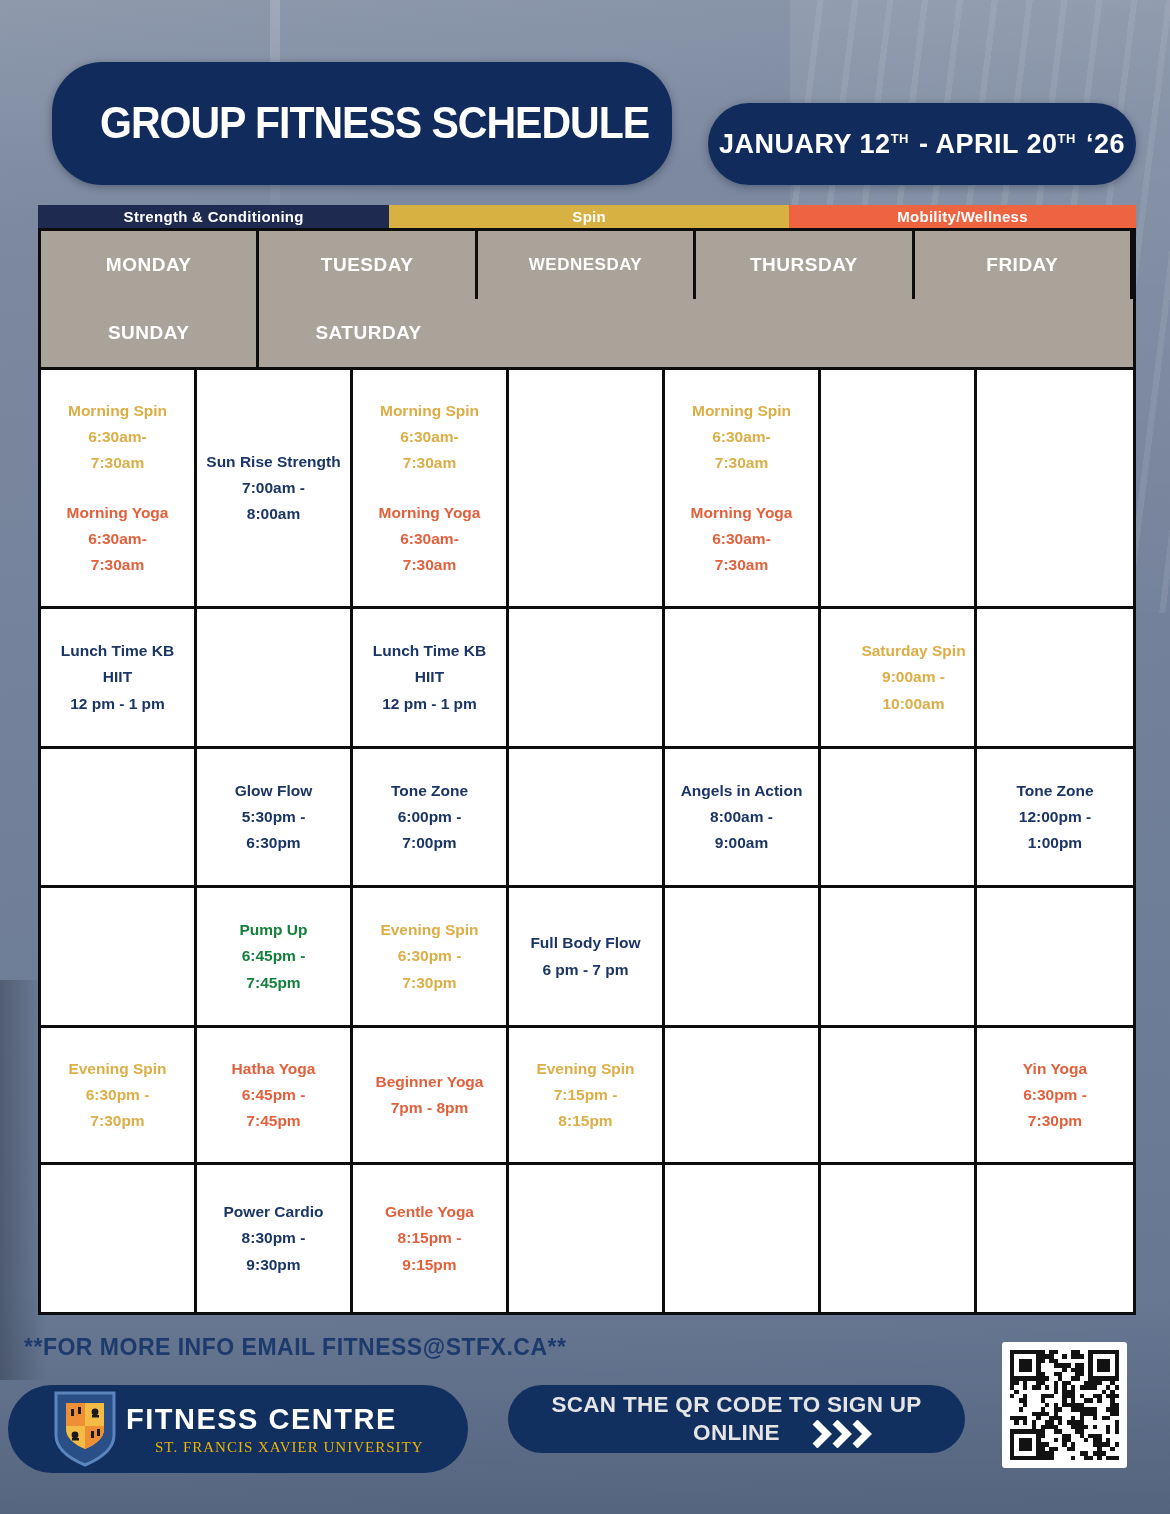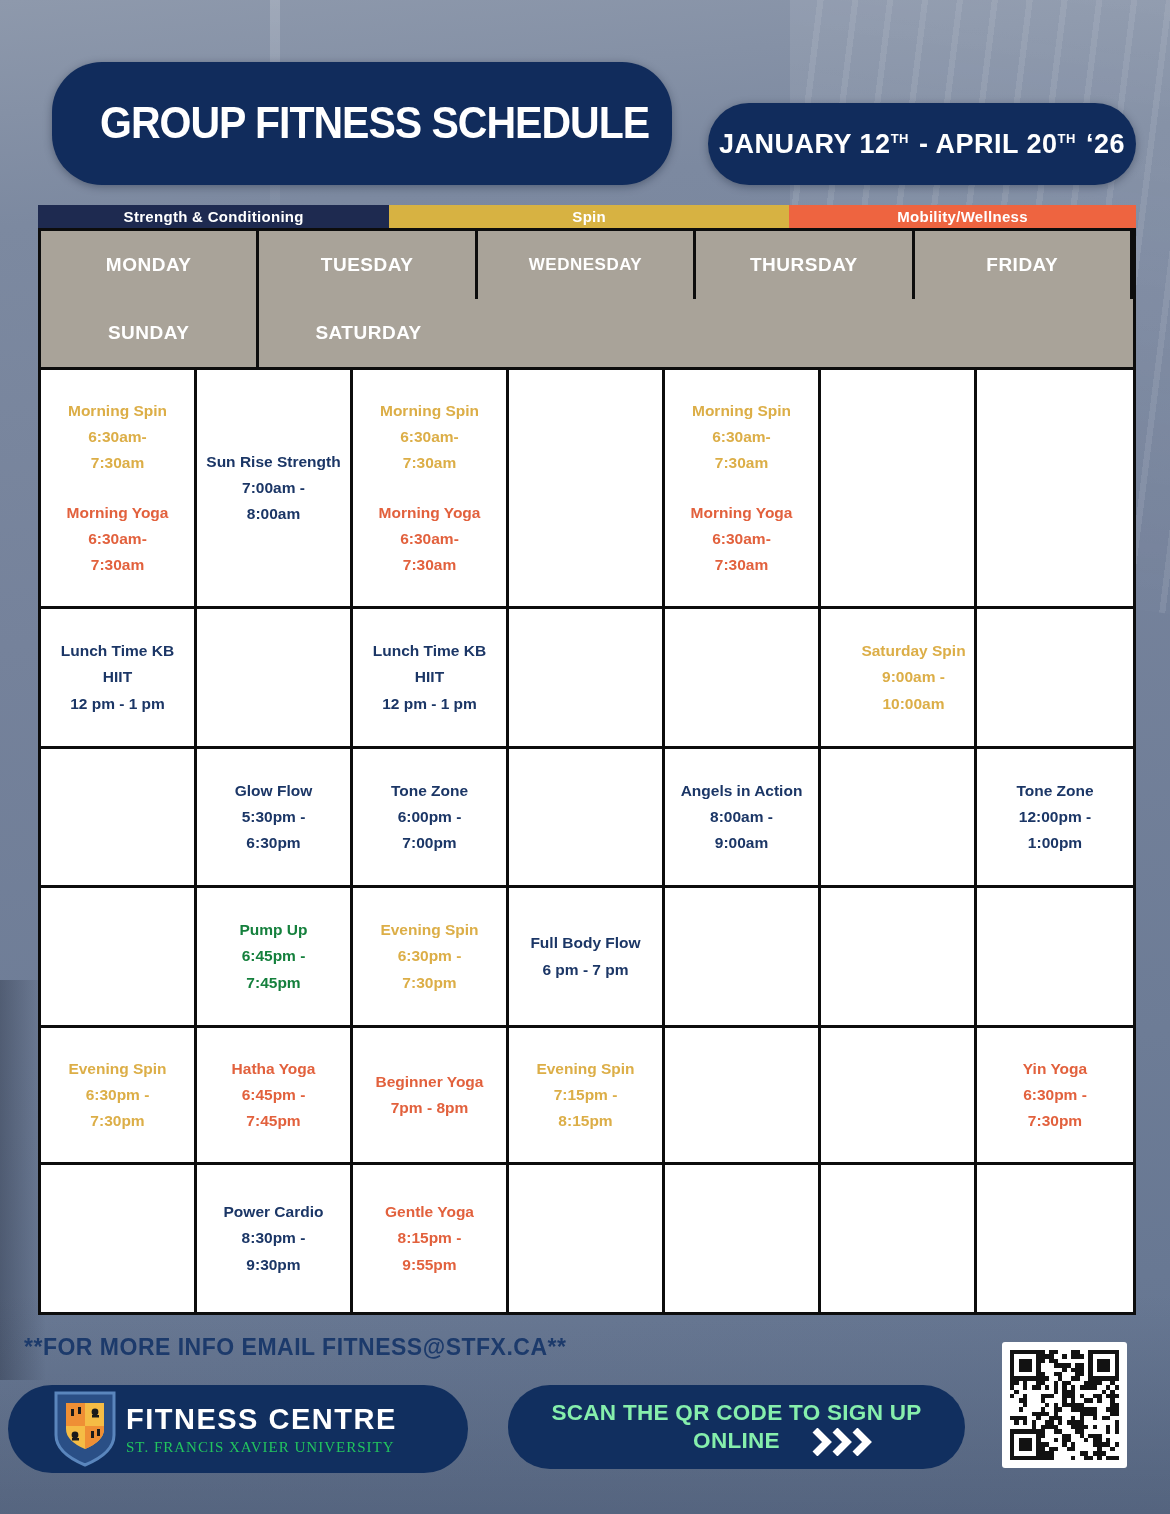--- a/index.html
+++ b/index.html
@@ -86,25 +86,25 @@
     position:absolute; left:24px; top:1334px; color:#1c3a6b; font-weight:bold;
     font-size:23px; letter-spacing:.5px; transform:scaleY(1.05); white-space:nowrap;
   }
 
   .logo-pill {
     position:absolute; left:8px; top:1385px; width:460px; height:88px;
     background:#112f5f; border-radius:44px;
     display:flex; align-items:center; gap:10px; padding-left:46px;
   }
   .logo-name { color:#fff; font-size:29px; font-weight:bold; letter-spacing:1.5px; white-space:nowrap; }
-  .logo-univ { color:#22c55e; font-family:"Liberation Serif", serif; font-size:15px; letter-spacing:1px; margin-top:3px; white-space:nowrap; }
+  .logo-univ { color:#eab308; font-family:"Liberation Serif", serif; font-size:15px; letter-spacing:1px; margin-top:3px; white-space:nowrap;margin-left:29px; }
 
   .scan-pill {
-    position:absolute; left:508px; top:1385px; width:457px; height:84px;
-    background:#112f5f; border-radius:42px; color:#86efac; font-weight:bold;
+    position:absolute; left:508px; top:1385px; width:457px; height:68px;
+    background:#112f5f; border-radius:42px; color:#e5e5e5; font-weight:bold;
     font-size:22.5px; text-align:center; display:flex; flex-direction:column;
     justify-content:center; line-height:1.25; letter-spacing:.3px;
   }
   .scan-line2 { position:relative; }
   .scan-chevrons { position:absolute; right:88px; top:1px; }
 
   .qr-box {
     position:absolute; left:1002px; top:1342px; width:125px; height:126px;
     background:#fff; padding:8px; border-radius:3px;
   }
@@ -326,21 +326,21 @@
             <div class="event" style="color: rgb(27, 54, 102);">
               <div>Power Cardio</div>
               <div>8:30pm -</div>
               <div>9:30pm</div>
             </div>
           </div>
           <div class="cell">
             <div class="event" style="color: rgb(226, 97, 61);">
               <div>Gentle Yoga</div>
               <div>8:15pm -</div>
-              <div>9:55pm</div>
+              <div>9:15pm</div>
             </div>
           </div>
           <div class="cell"></div>
           <div class="cell"></div>
           <div class="cell"></div>
           <div class="cell"></div>
         </div>
       </div>
   </div>
 </div>

